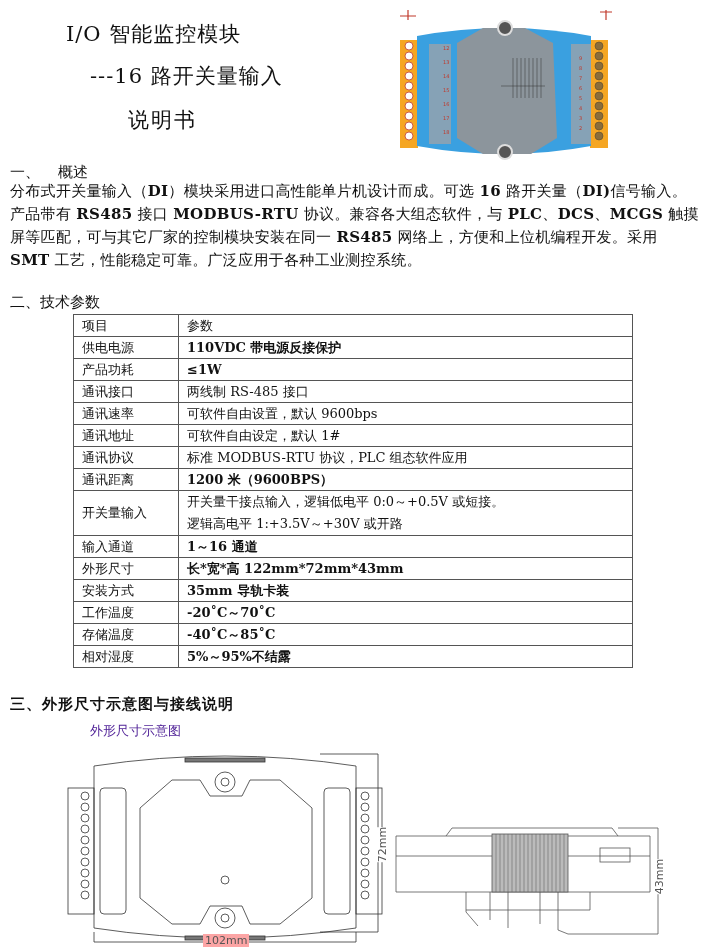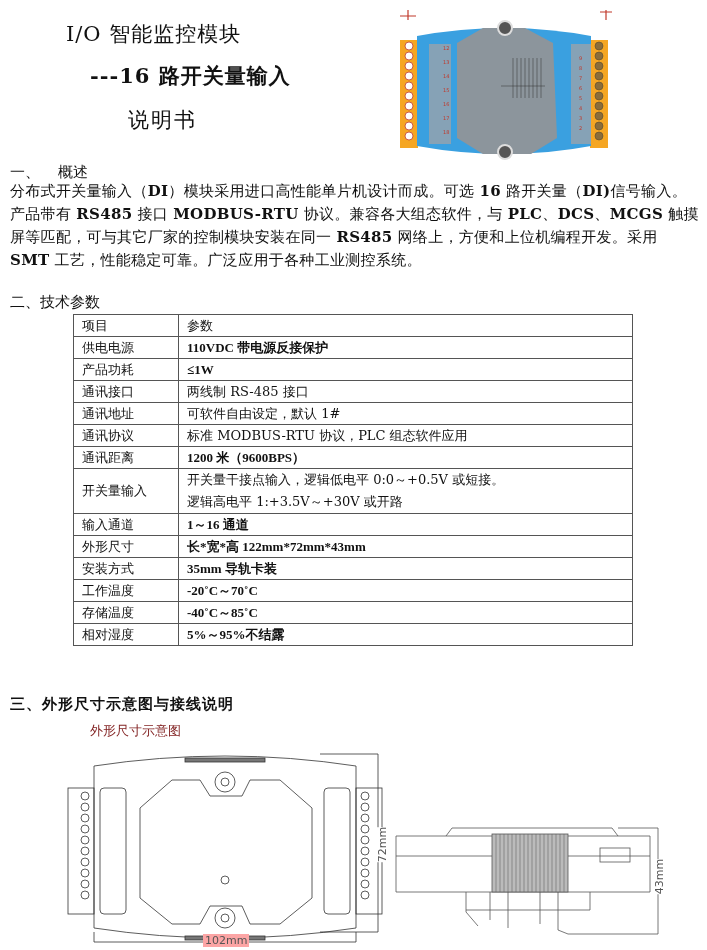--- a/index.html
+++ b/index.html
@@ -1,33 +1,33 @@
 <!DOCTYPE html>
 <html><head>
 <meta charset="utf-8">
 <style>
   html, body { margin:0; padding:0; background:#ffffff; }
   body { width:707px; height:950px; position:relative; overflow:hidden;
          font-family:"DejaVu Serif", "Liberation Serif", serif; color:#111; }
   .abs { position:absolute; }
   .title1 { left:66px; top:20px; font-size:21px; font-weight:normal; letter-spacing:1px; }
-  .title2 { left:90px; top:62px; font-size:21px; font-weight:bold; letter-spacing:1px; }
+  .title2 { left:90px; top:62px; font-size:21px; font-weight:normal; letter-spacing:1px; }
   .title3 { left:128px; top:106px; font-size:21px; letter-spacing:2px; }
   .sec1-head { left:10px; top:163px; font-size:15px; }
   .sec1-head .num { display:inline-block; width:48px; }
   .para { left:10px; top:180px; width:690px; font-size:15px; line-height:23px; letter-spacing:0.3px; }
   .para b { font-weight:bold; }
   .sec2-head { left:10px; top:293px; font-size:15px; }
   table.spec { position:absolute; left:73px; top:314px; width:560px; border-collapse:collapse; font-size:13px; }
   table.spec td { border:1px solid #555; padding:0 8px; height:21px; vertical-align:middle; }
   table.spec td.k { width:88px; }
   table.spec tr.tall td { height:44px; }
-  .vb { font-weight:bold;font-family:Liberation Serif, serif; }
+  .vb { font-weight:bold; }
   .sec3-head { left:10px; top:695px; font-size:15px; font-weight:bold; letter-spacing:1px; }
-  .sub-head { left:90px; top:722px; font-size:13px; font-family:"DejaVu Sans", sans-serif; color:#7f1d1d; }
+  .sub-head { left:90px; top:722px; font-size:13px; font-family:"DejaVu Sans", sans-serif; color:#4c1d95; }
   .photo { left:395px; top:8px; width:225px; height:152px; }
   .draw-top { left:60px; top:748px; width:330px; height:202px; }
   .draw-side { left:390px; top:800px; width:270px; height:140px; }
 </style>
 </head>
 <body>
 
 <div class="abs title1">I/O 智能监控模块</div>
 <div class="abs title2">---16 路开关量输入</div>
 <div class="abs title3">说明书</div>
@@ -118,20 +118,24 @@
         <td class="k">供电电源</td>
         <td class="vb">110VDC  带电源反接保护</td>
       </tr>
   <tr>
         <td class="k">产品功耗</td>
         <td class="vb">≤1W</td>
       </tr>
   <tr>
         <td class="k">通讯接口</td>
         <td>两线制  RS-485  接口</td>
+      </tr>
+  <tr>
+        <td class="k">通讯速率</td>
+        <td>可软件自由设置，默认  9600bps</td>
       </tr>
   <tr>
         <td class="k">通讯地址</td>
         <td>可软件自由设定，默认  1#</td>
       </tr>
   <tr>
         <td class="k">通讯协议</td>
         <td>标准 MODBUS-RTU 协议，PLC 组态软件应用</td>
       </tr>
   <tr>

